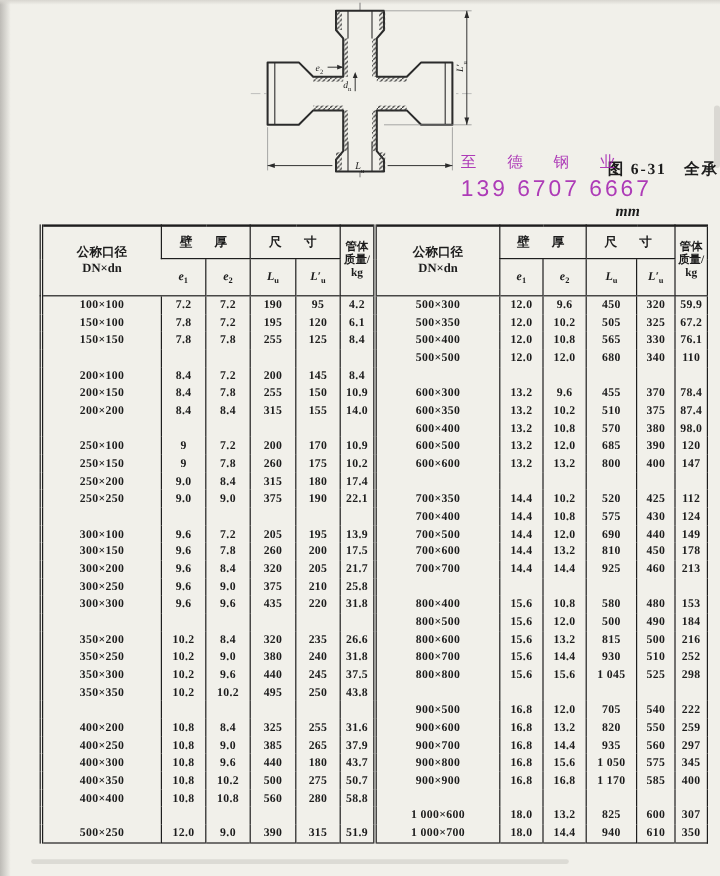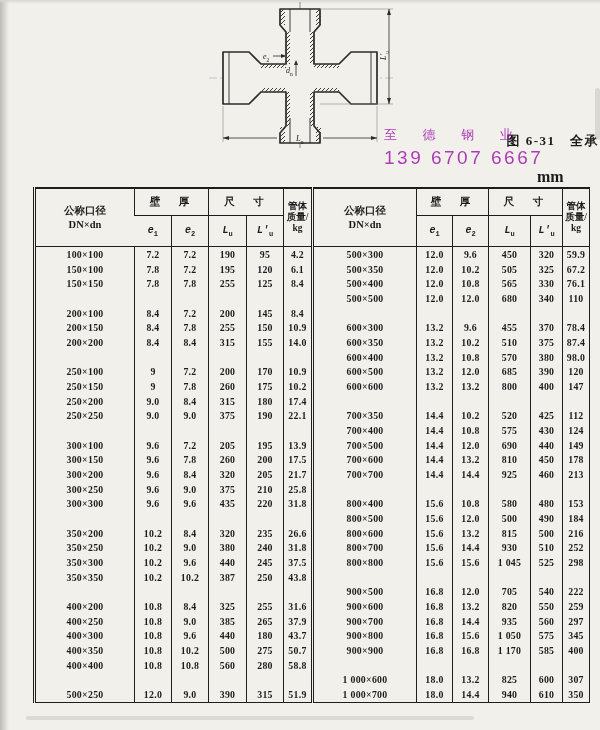--- a/index.html
+++ b/index.html
@@ -14,36 +14,36 @@
     background:linear-gradient(180deg,#d8d6d0,rgba(241,240,234,0));}
   .edge-right-smudge{position:absolute;right:0;top:88px;width:5px;height:52px;
     background:#c6c4bf;opacity:.55;border-radius:3px;}
   .edge-bottom{position:absolute;left:26px;top:716px;width:448px;height:4px;
     background:#c7c5c0;opacity:.5;border-radius:2px;}
   .diagram{position:absolute;left:203px;top:2px;}
   .fig-caption{position:absolute;top:132px;left:0;width:100%;text-align:right;
     font-weight:700;font-size:13px;letter-spacing:1.5px;padding-left:28px;}
   .tbl-caption{position:absolute;top:166px;left:0;width:100%;text-align:center;
     font-weight:700;font-size:11.5px;}
-  .unit{position:absolute;top:168px;left:537px;font-weight:700;font-size:16px;}
+  .unit{position:absolute;top:168px;left:513px;font-style:italic;font-weight:700;font-size:13px;}
   .watermark{position:absolute;left:384px;top:126px;color:#a21caf;opacity:.85;
     font-family:"Liberation Sans","DejaVu Sans",sans-serif;pointer-events:none;}
   .wm1{font-size:13px;letter-spacing:11px;white-space:nowrap;}
   .wm2{font-size:19px;letter-spacing:2.5px;white-space:nowrap;margin-top:3px;}
   table.dim{
     position:absolute;left:33px;top:187px;width:555px;
     border-collapse:collapse;table-layout:fixed;
     border:1.6px solid #1e1e1e;border-left:3px double #1e1e1e;border-top:2.2px solid #1e1e1e;
   }
   .dim th,.dim td{padding:0;margin:0;text-align:center;vertical-align:middle;
     border-left:1px solid #1e1e1e;overflow:hidden;}
   .dim th:first-child,.dim td:first-child{border-left:none;}
   .dim thead th{font-weight:700;border-bottom:1.3px solid #1e1e1e;font-size:10.5px;}
   .dim th.grp{height:26px;letter-spacing:4px;}
-  .dim th.sub{height:30px;font-size:10px;font-family:Liberation Mono, monospace;}
+  .dim th.sub{height:30px;font-size:10px;}
   .dim th.sub i{font-style:italic;}
   .dim th.sub sub{font-size:7px;}
   .pre{white-space:pre-line;line-height:1.3;}
   .dim th.mass{font-size:9.5px;line-height:1.18;}
   .dim tbody td{height:14.68px;font-size:9.8px;font-weight:700;letter-spacing:.3px;
     border-top:none;border-bottom:none;}
   .dim td.split,.dim th.split{border-left:3px double #1e1e1e;}
 </style>
 </head>
 <body>
@@ -467,21 +467,21 @@
           <td>15.6</td>
           <td>15.6</td>
           <td>1 045</td>
           <td>525</td>
           <td>298</td>
         </tr>
         <tr>
           <td>350×350</td>
           <td>10.2</td>
           <td>10.2</td>
-          <td>387</td>
+          <td>495</td>
           <td>250</td>
           <td>43.8</td>
           <td class="split"></td>
           <td></td>
           <td></td>
           <td></td>
           <td></td>
           <td></td>
         </tr>
         <tr>

